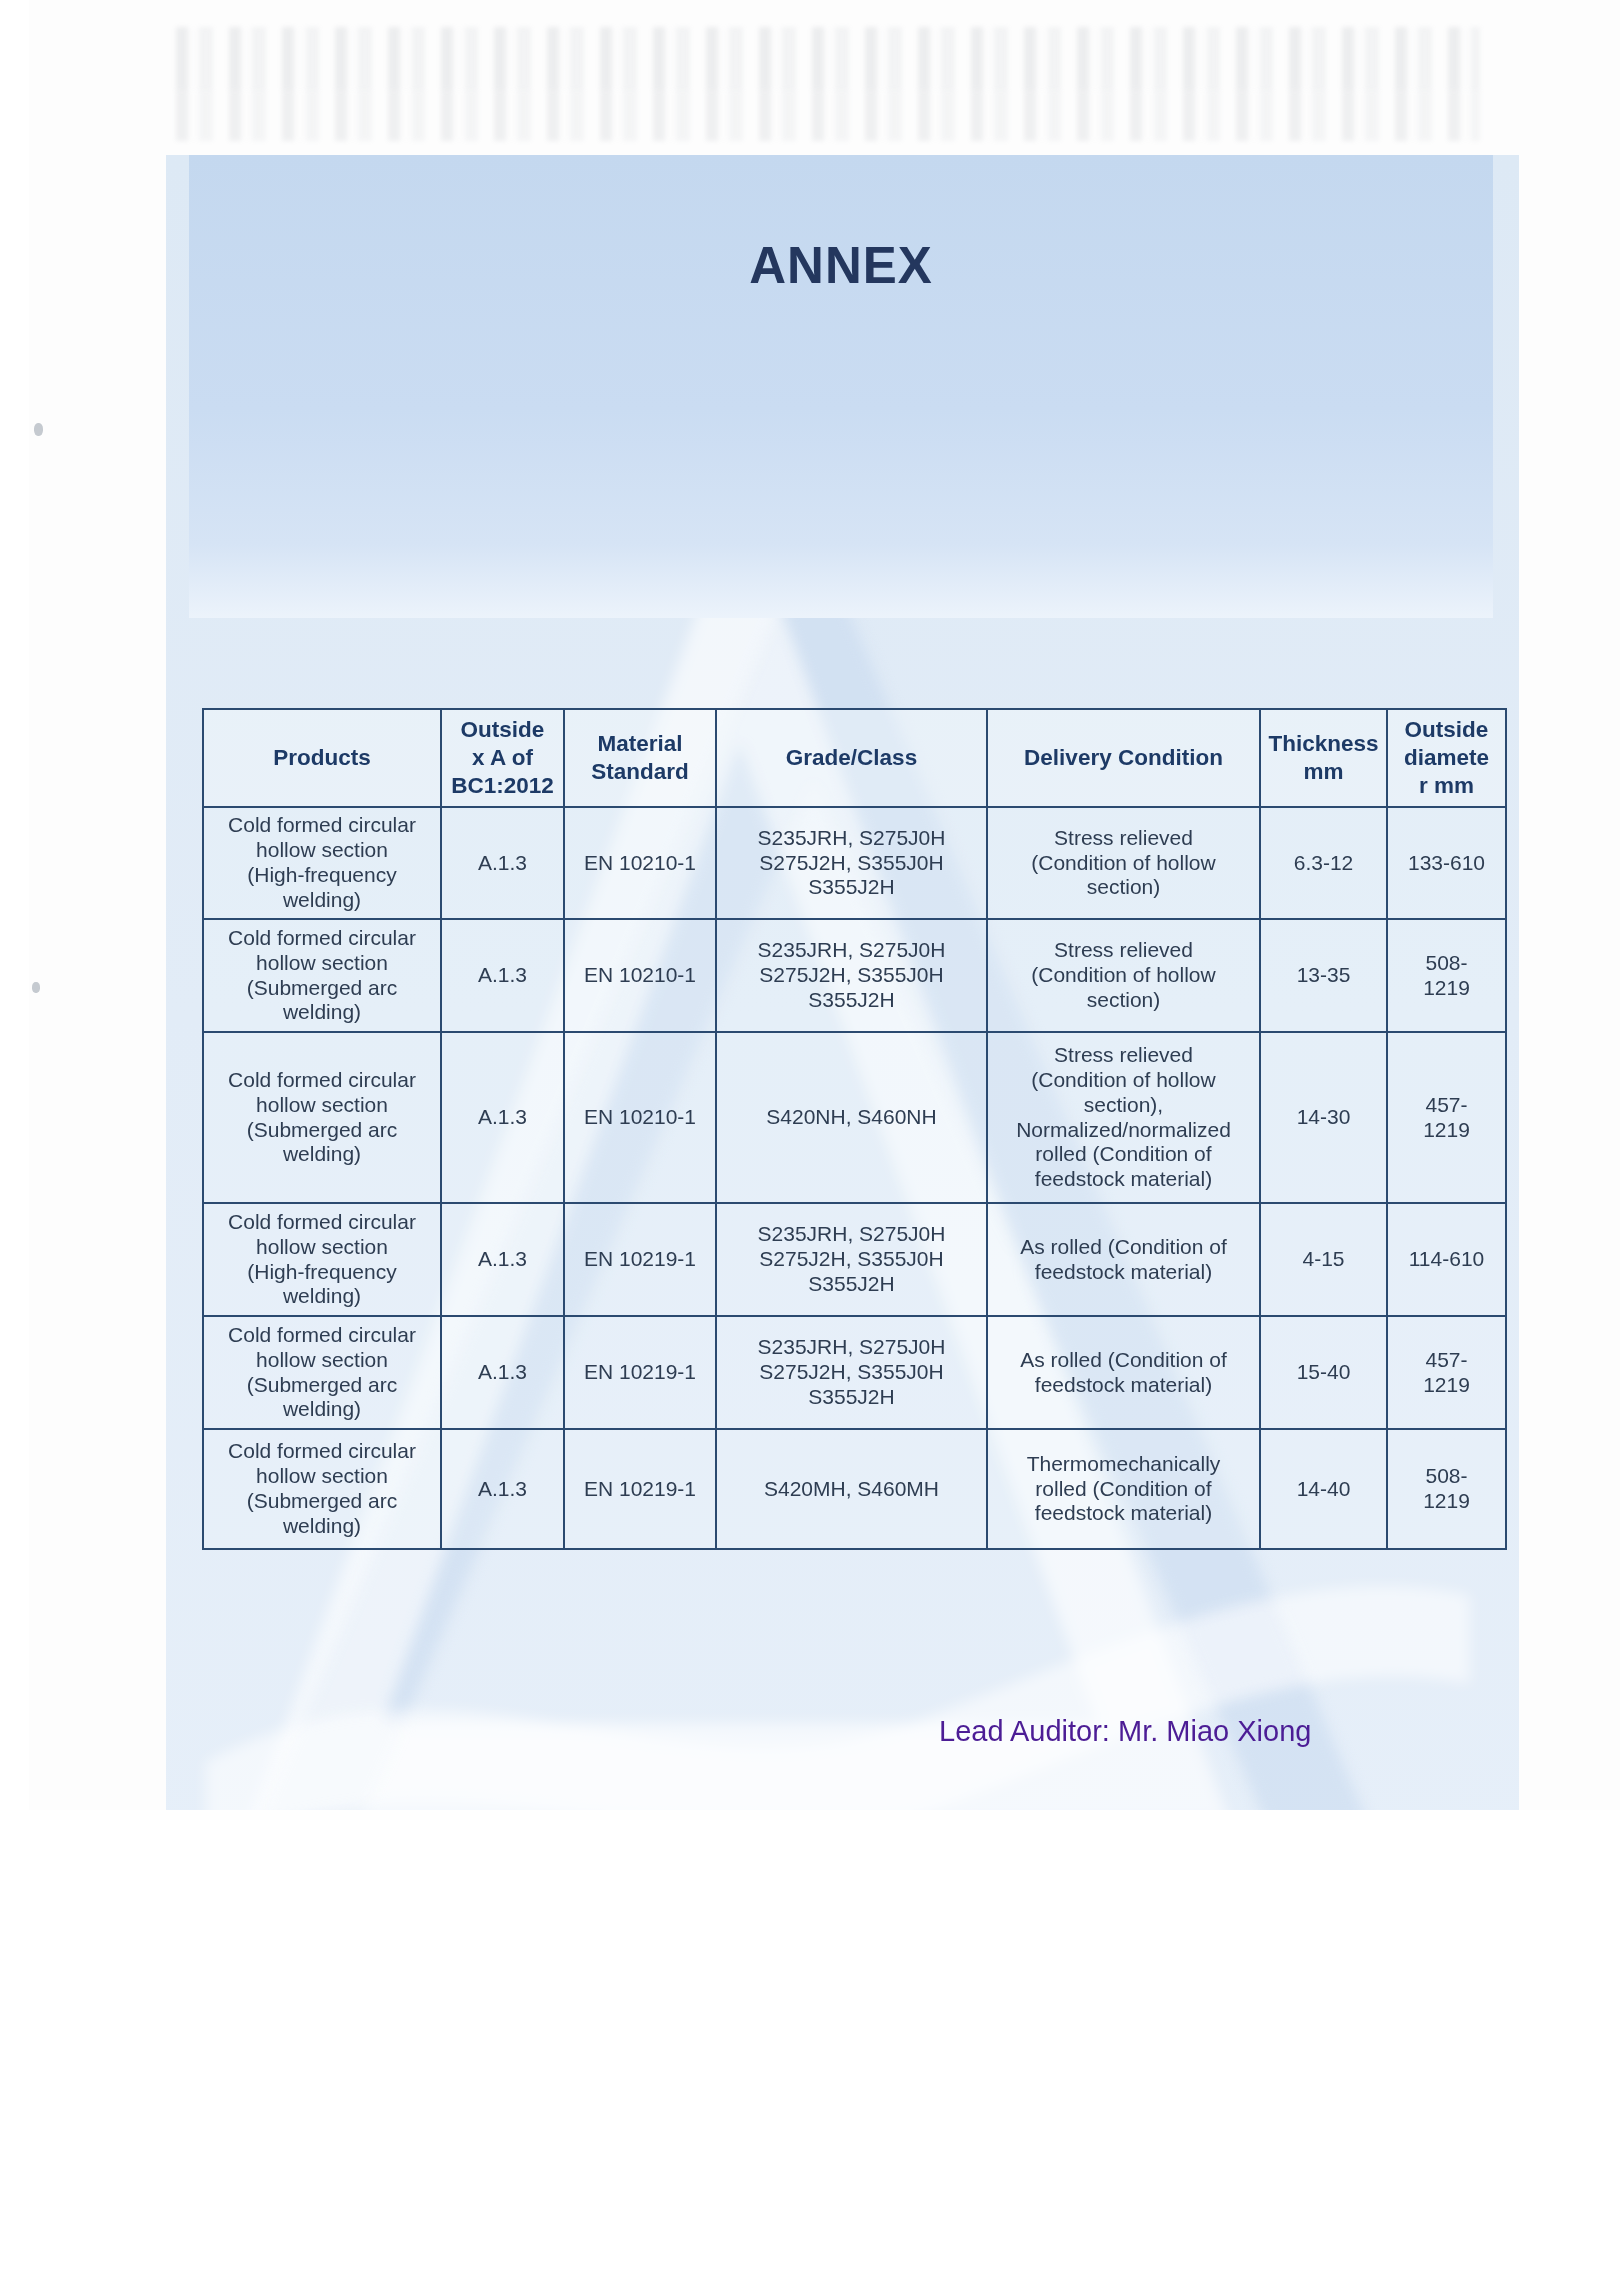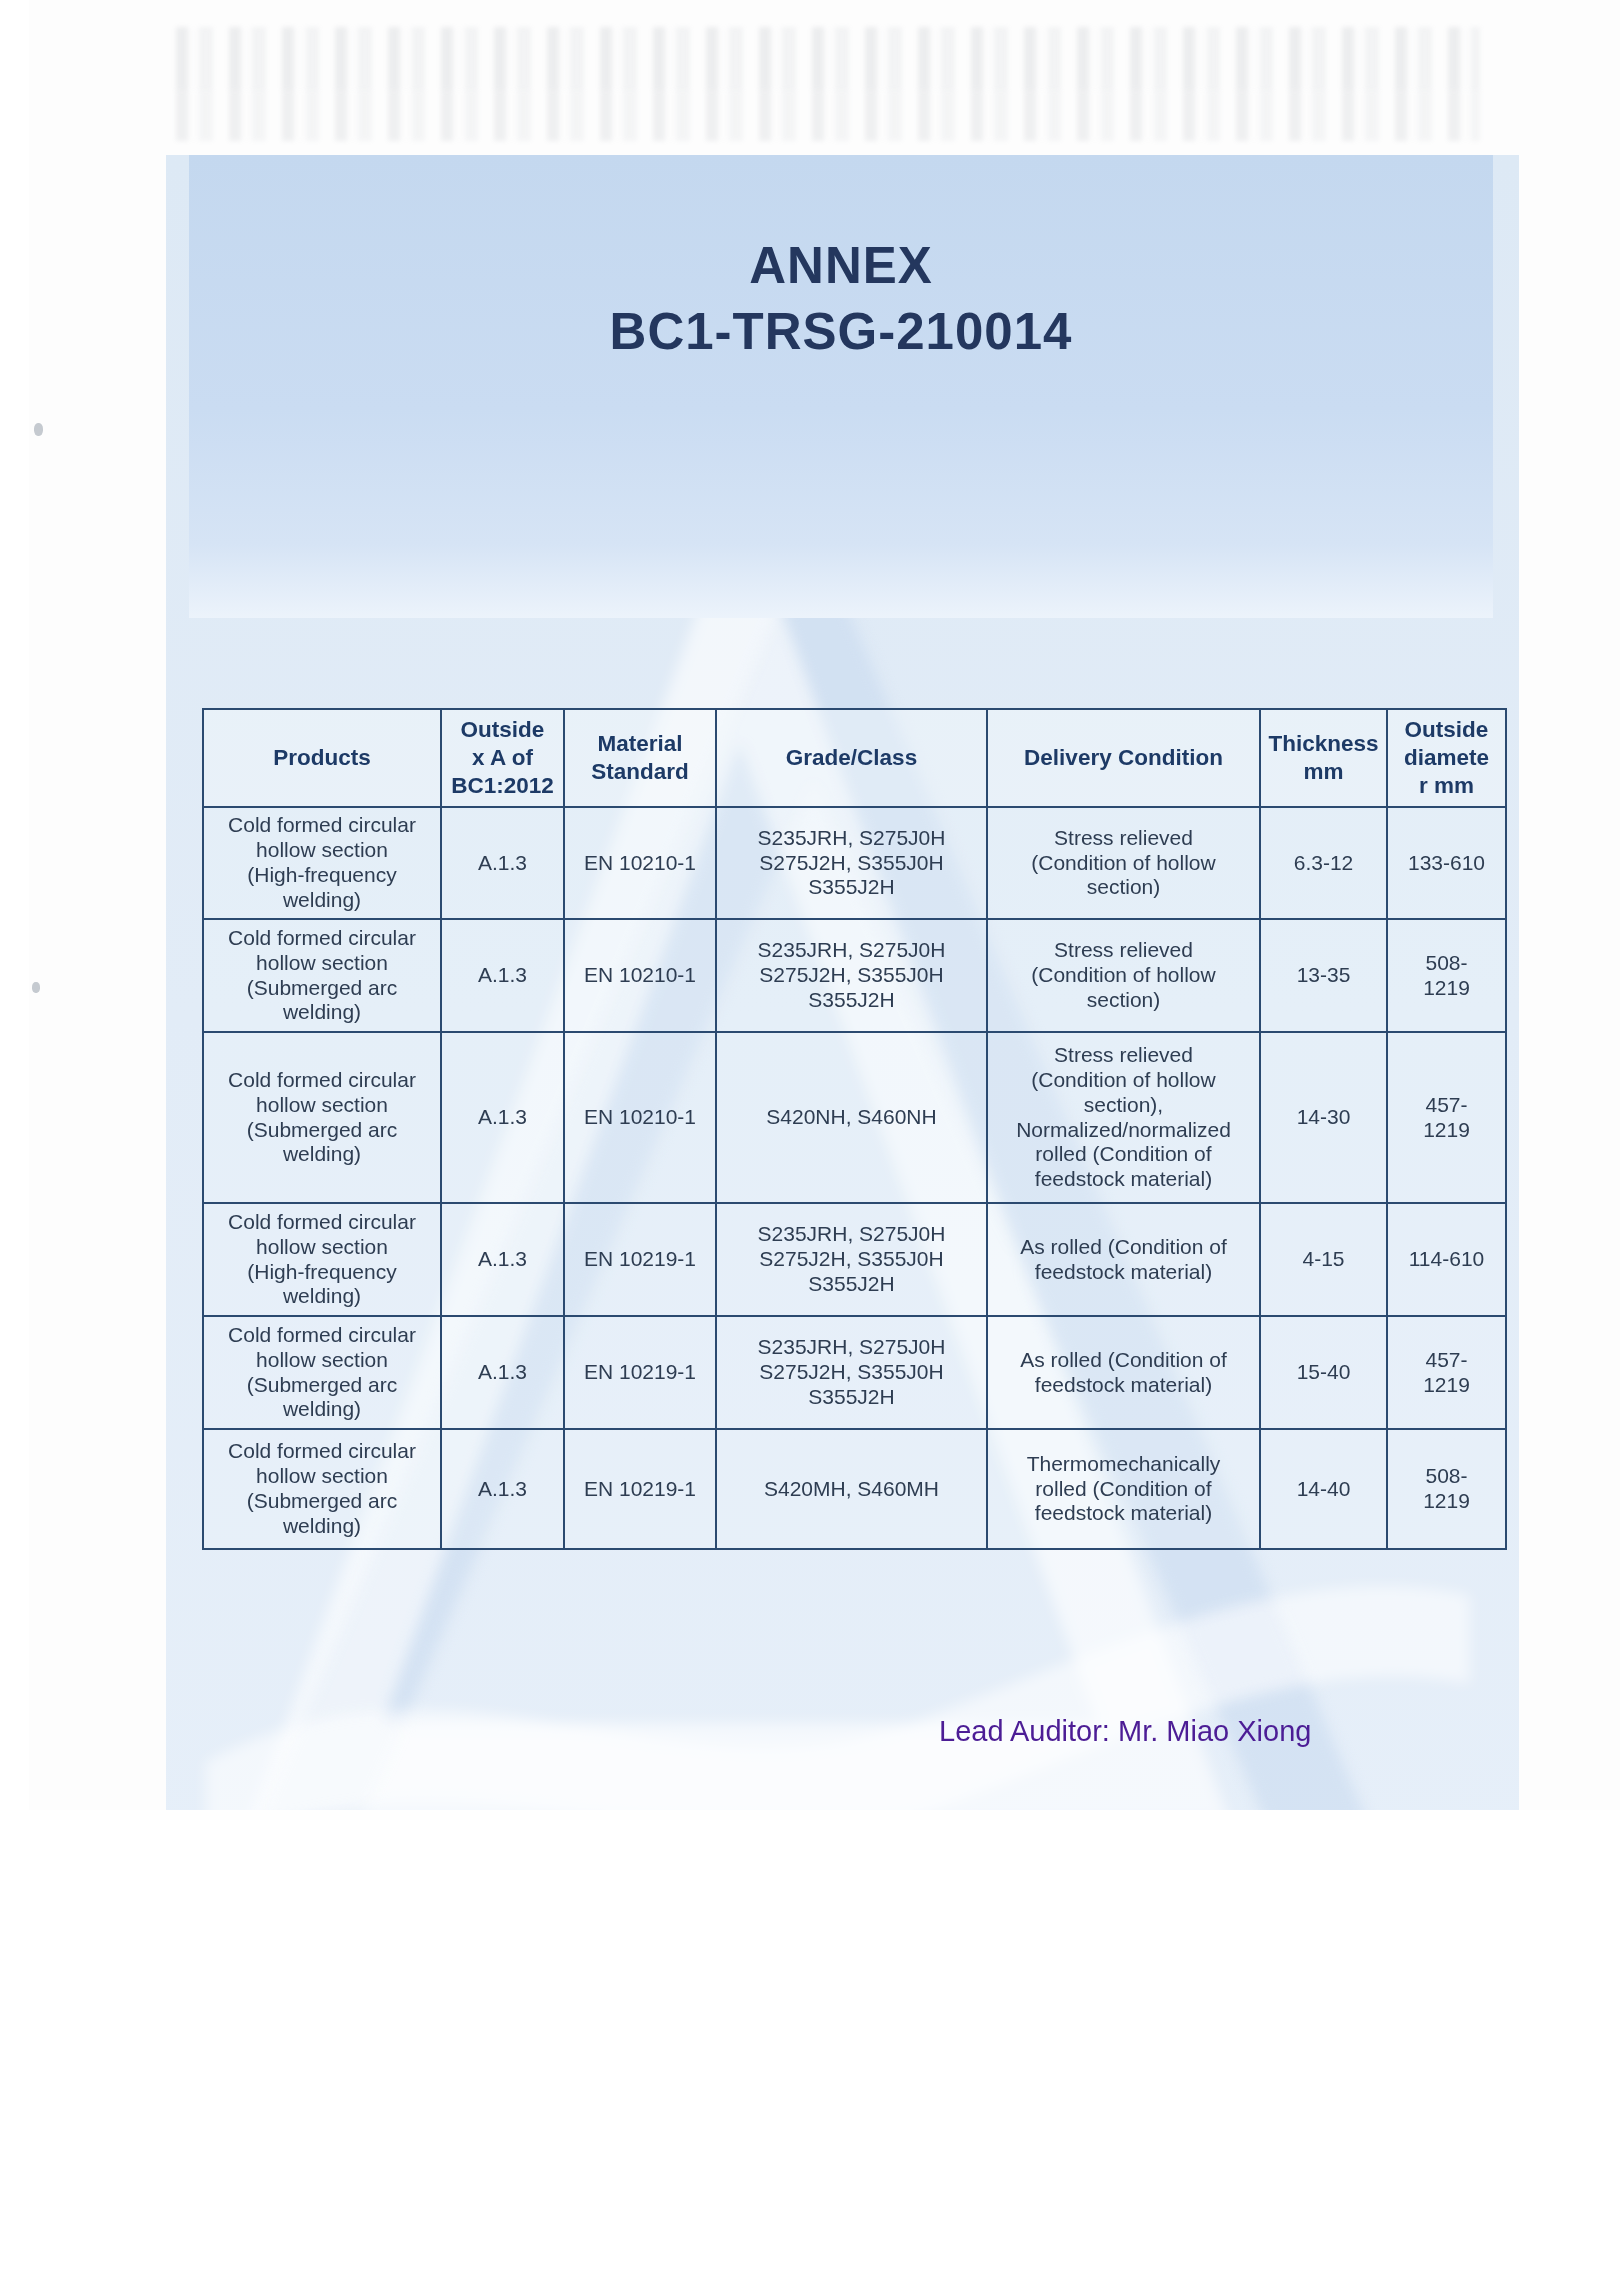--- a/index.html
+++ b/index.html
@@ -85,21 +85,20 @@
     <path fill="#c6d9ee" opacity="0.55" fill-rule="evenodd" d="M660 380 L1290 1850 L30 1850 Z M660 640 L1130 1720 L190 1720 Z"></path>
     <path fill="#ffffff" opacity="0.60" fill-rule="evenodd" d="M585 350 L1085 1700 L85 1700 Z M585 600 L950 1600 L220 1600 Z"></path>
     <path fill="#ffffff" opacity="0.55" d="M40 1640 C300 1500 520 1690 760 1600 C960 1525 1150 1430 1330 1470 L1330 1560 C1160 1525 980 1615 780 1690 C560 1775 300 1600 40 1730 Z"></path>
     <path fill="#c9dcef" opacity="0.5" d="M700 1750 C950 1680 1180 1700 1340 1800 C1200 1900 950 1930 720 1880 Z"></path>
   </svg>
 
   <div class="header-panel"></div>
 
   <div class="title-block">
     <span class="title-line">ANNEX</span>
-    <span class="title-line">BC1-TRSG-210014</span>
   </div>
 
   <table class="annex-table">
     <colgroup>
       <col style="width:238px">
         <col style="width:123px">
         <col style="width:152px">
       <col style="width:271px">
         <col style="width:273px">
         <col style="width:127px">

